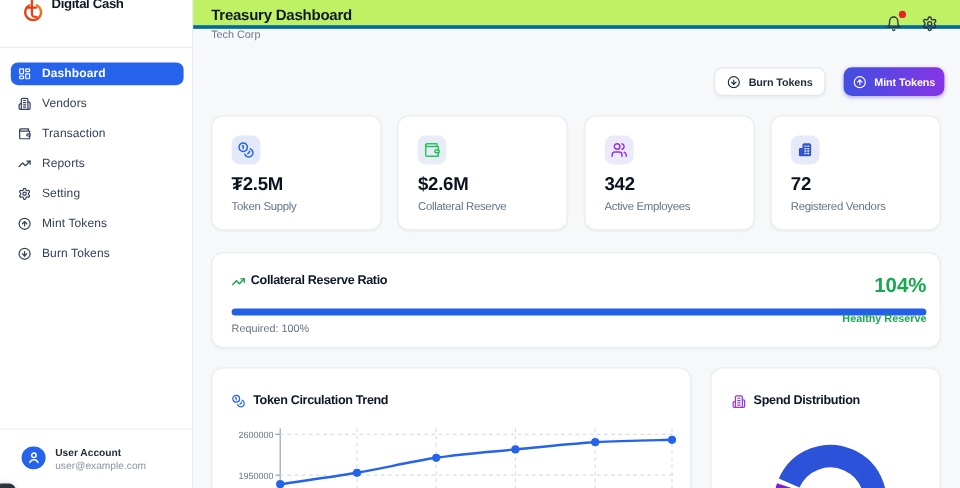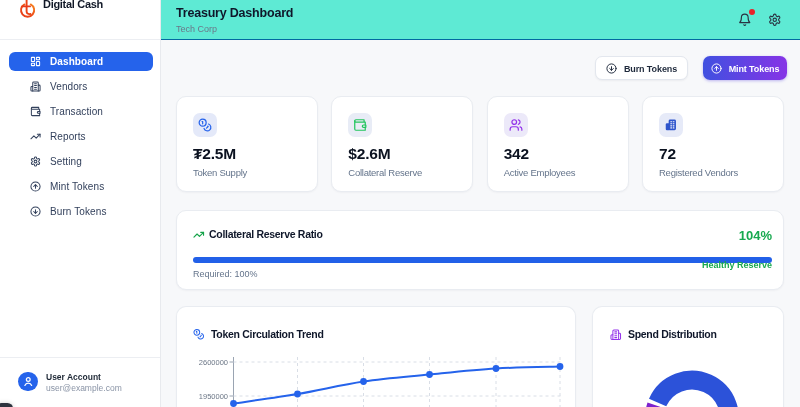--- a/index.html
+++ b/index.html
@@ -4,51 +4,51 @@
 *{margin:0;padding:0;box-sizing:border-box}
 html,body{width:800px;height:407px;overflow:hidden}
 body{font-family:"Liberation Sans",sans-serif;background:#f7f8fa;position:relative}
 .abs{position:absolute}
 
 #sidebar{position:absolute;left:0;top:0;width:161px;height:407px;background:#fff;border-right:1px solid #e8eaee}
 #logo{position:absolute;left:0;top:0;width:160px;height:40px;border-bottom:1px solid #eceef2;display:flex;padding-left:19px}
 #logo svg{margin-top:-1px}
 #logo .nm{font-size:11px;font-weight:700;color:#111827;margin-left:6px;letter-spacing:-.3px;margin-top:-2.5px}
 .nav{position:absolute;left:9px;top:51.5px;right:7px}
-.nv{height:19.5px;margin-bottom:5.5px;display:flex;align-items:center;padding-left:21px;border-radius:6px;color:#33415c}
+.nv{height:19.5px;margin-bottom:5.5px;display:flex;align-items:center;padding-left:6px;border-radius:6px;color:#33415c}
 .nv svg{width:11px;height:11px;flex:none}
 .nv span{font-size:10px;font-weight:500;margin-left:9px;letter-spacing:.1px}
 .nv.act{background:#2563eb;color:#fff}
 .nv.act span{font-weight:600}
 #userbox{position:absolute;left:0;top:357px;width:160px;height:50px;border-top:1px solid #eceef2}
 #av{position:absolute;left:18px;top:371.5px;width:19.5px;height:19.5px;border-radius:50%;background:#2563eb;display:flex;align-items:center;justify-content:center}
 #av svg{width:12.5px;height:12.5px}
 #uname{position:absolute;left:46px;top:371.5px;font-size:8.5px;font-weight:700;color:#1f2937}
 #umail{position:absolute;left:46px;top:383px;font-size:8.5px;color:#8a94a6}
 
-#hdr{position:absolute;left:161px;top:0;width:639px;height:40px;background:#5eead4;border-bottom:1px solid #0369a1}
+#hdr{position:absolute;left:161px;top:0;width:639px;height:24px;background:#bef264;border-bottom:3px solid #0369a1}
 #htitle{position:absolute;left:15px;top:5.5px;font-size:12.5px;line-height:14px;font-weight:700;color:#0f172a;letter-spacing:-.2px}
 #hsub{position:absolute;left:15px;top:23.5px;font-size:9px;color:#6b7789}
 .hic{position:absolute;color:#2a3342}
 
 .btn{position:absolute;top:56px;height:24px;border-radius:7px;display:flex;align-items:center;justify-content:center;padding-top:1px;font-size:9px;font-weight:700;letter-spacing:-.1px}
 #btn-burn{left:595px;width:93px;background:#fff;border:1px solid #e3e7ee;color:#1e293b;box-shadow:0 1px 2px rgba(16,24,40,.05)}
 #btn-mint{left:703px;width:84px;background:linear-gradient(90deg,#4050e0 0%,#8634e6 100%);color:#fff;box-shadow:0 1px 3px rgba(80,60,220,.35)}
 .btn svg{width:11px;height:11px;margin-right:7px}
 
 .card{position:absolute;background:#fff;border:1px solid #e9ecf1;border-radius:10px;box-shadow:0 1px 2px rgba(16,24,40,.04)}
 .stat{top:96px;width:142px;height:96px}
 .isq{position:absolute;left:16px;top:16px;width:24px;height:24px;border-radius:7px;display:flex;align-items:center;justify-content:center}
 .isq svg{width:14px;height:14px}
 .val{position:absolute;left:16px;top:48px;font-size:15.5px;font-weight:800;color:#0b1220;letter-spacing:-.2px}
 .lbl{position:absolute;left:16px;top:69.5px;font-size:9.5px;color:#64748b;letter-spacing:-.25px}
 
 #ratio{left:176px;top:210px;width:608px;height:80px}
 #rt{position:absolute;left:32px;top:17px;font-size:10.5px;font-weight:700;color:#0f172a;letter-spacing:-.3px}
-#rpct{position:absolute;right:11px;top:16.5px;font-size:13px;font-weight:800;color:#17a94f}
+#rpct{position:absolute;right:11px;top:16.5px;font-size:17px;font-weight:800;color:#17a94f}
 #rbar{position:absolute;left:16px;top:46px;width:579px;height:5.5px;border-radius:3px;background:#2260e8}
 #rreq{position:absolute;left:16px;top:57.5px;font-size:9px;color:#64748b}
 #rhl{position:absolute;right:11px;top:49px;font-size:9px;font-weight:700;color:#17a94f}
 
 #cchart{left:176px;top:306px;width:400px;height:127px;border-bottom-left-radius:0;border-bottom-right-radius:0;border-bottom:none}
 #cdonut{left:592px;top:306px;width:192px;height:101px;border-bottom-left-radius:0;border-bottom-right-radius:0;border-bottom:none}
 .ctitle{position:absolute;top:21px;font-size:10.5px;font-weight:700;color:#0f172a;letter-spacing:-.3px}
 
 #blob{position:absolute;left:-4px;top:402.5px;width:17px;height:11px;background:#2d333e;border-radius:7px;box-shadow:0 0 5px rgba(0,0,0,.18)}
 </style></head>

